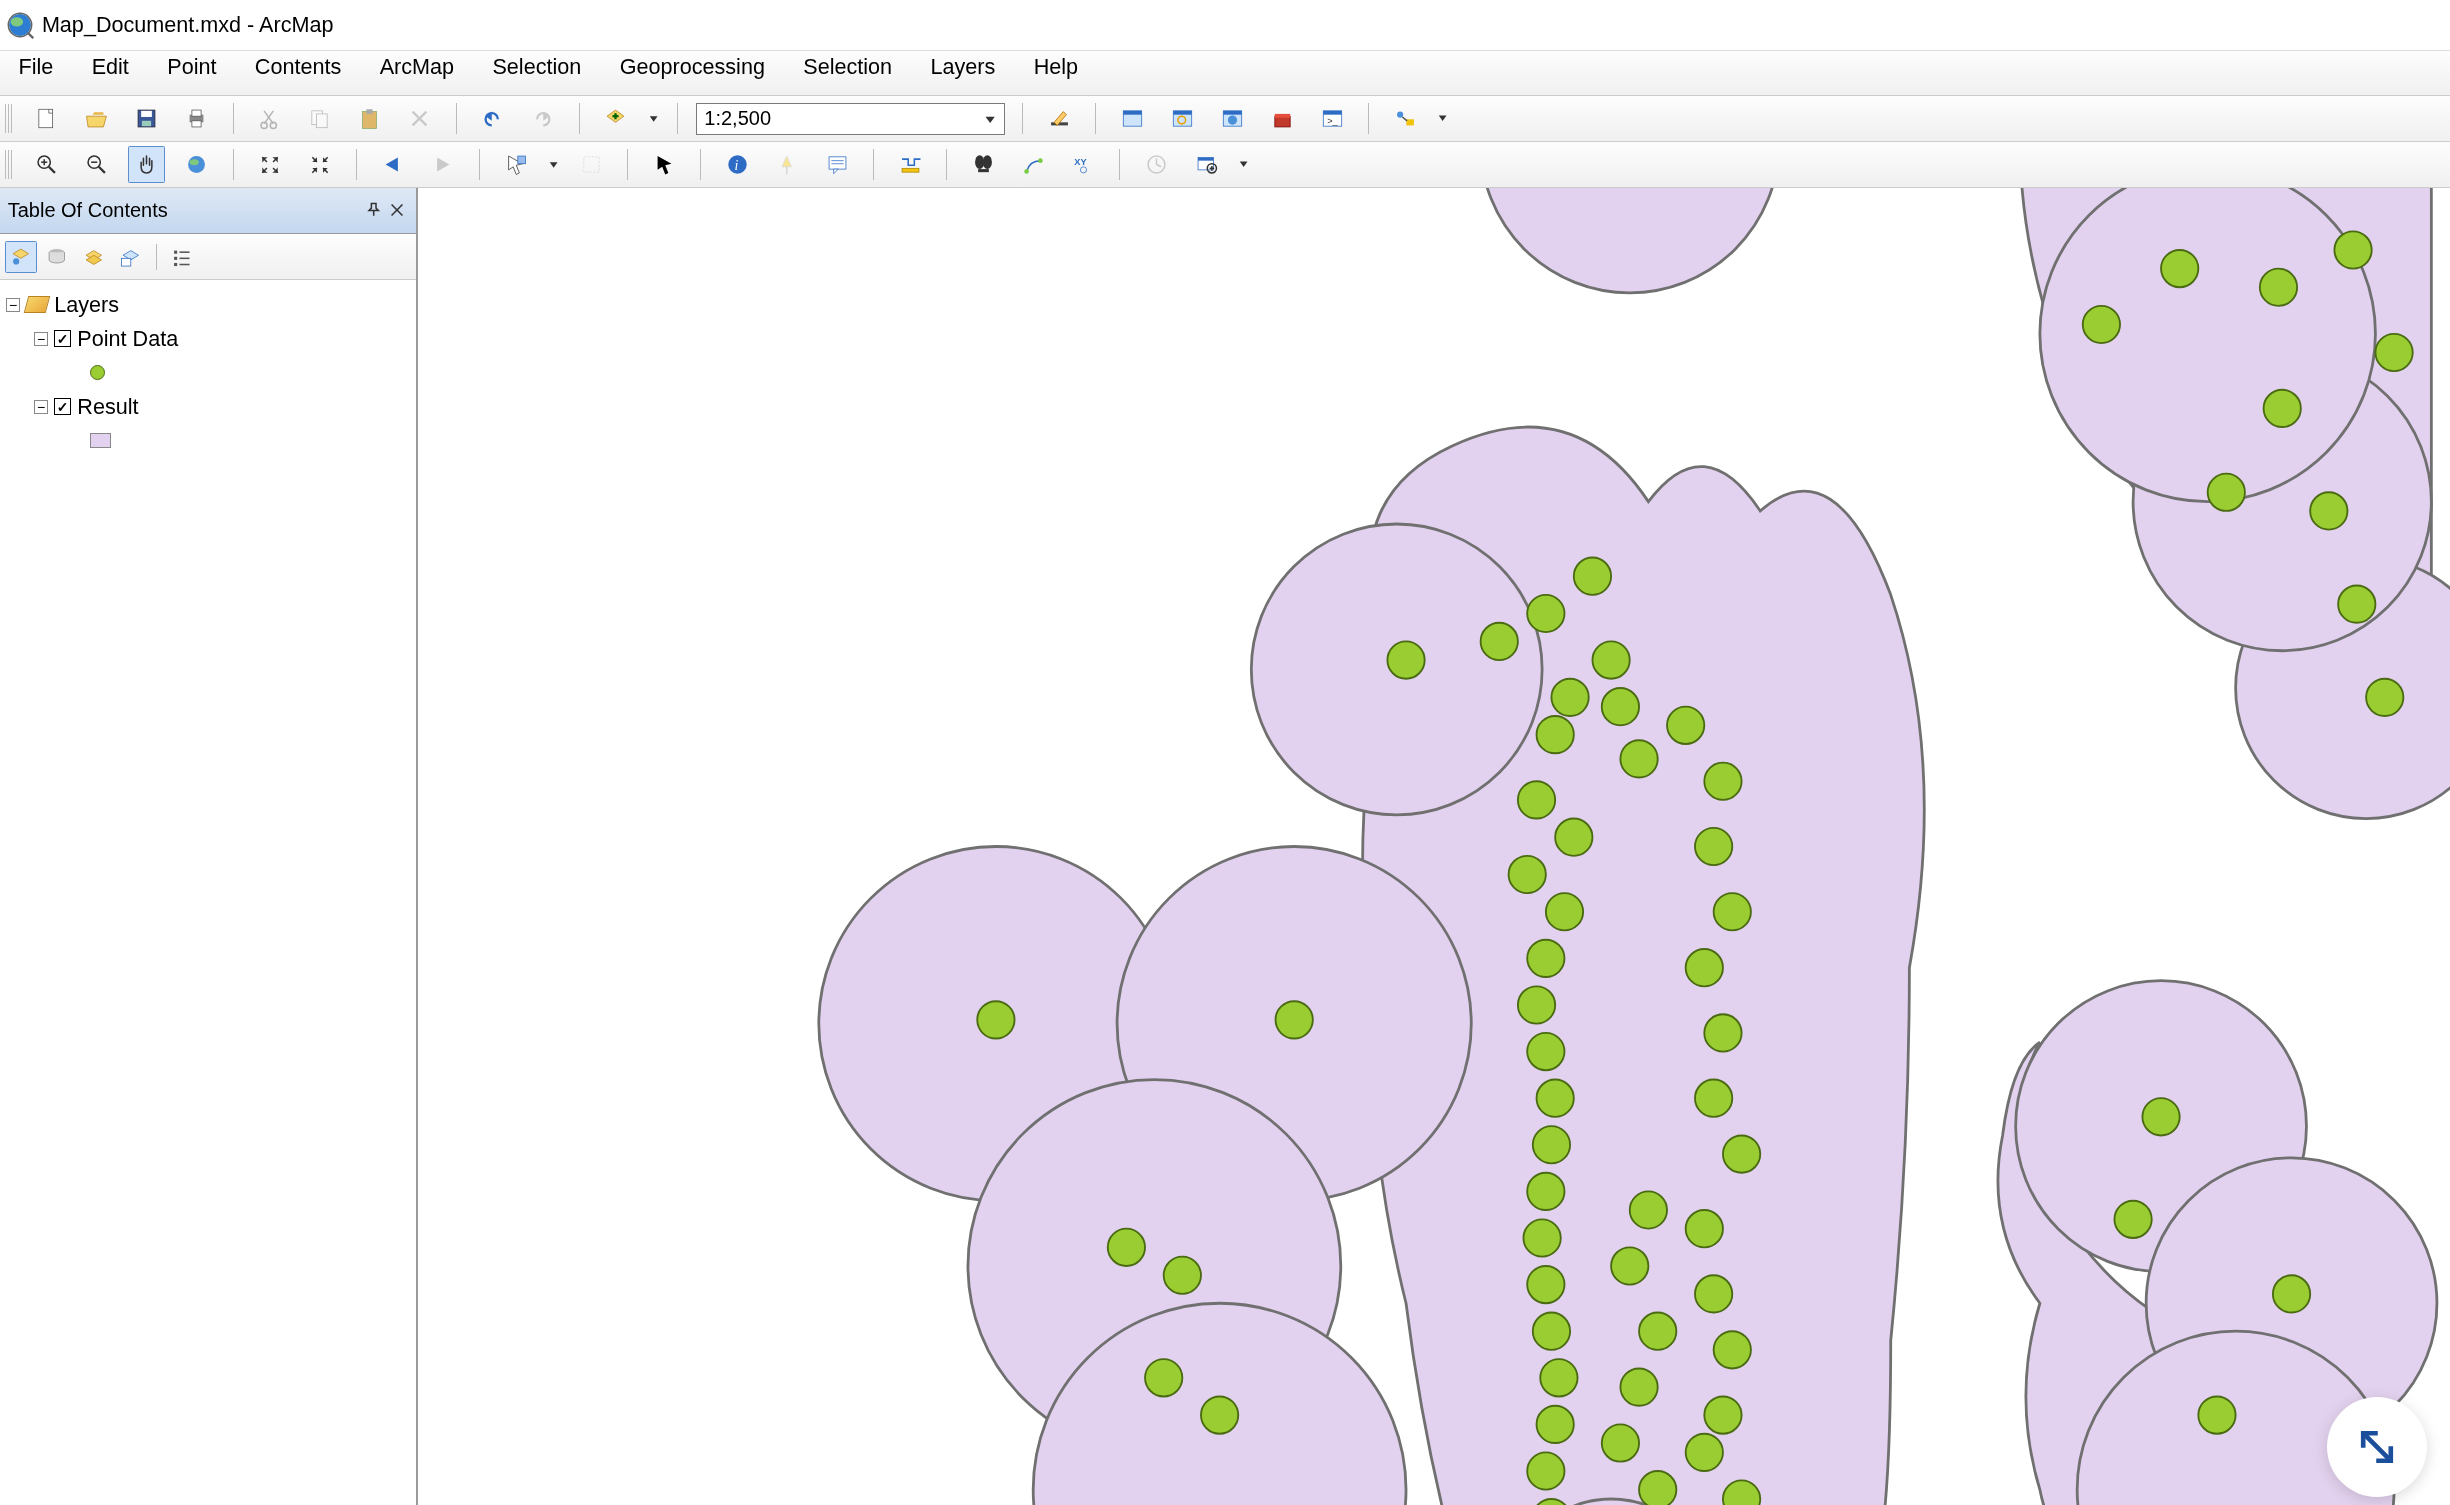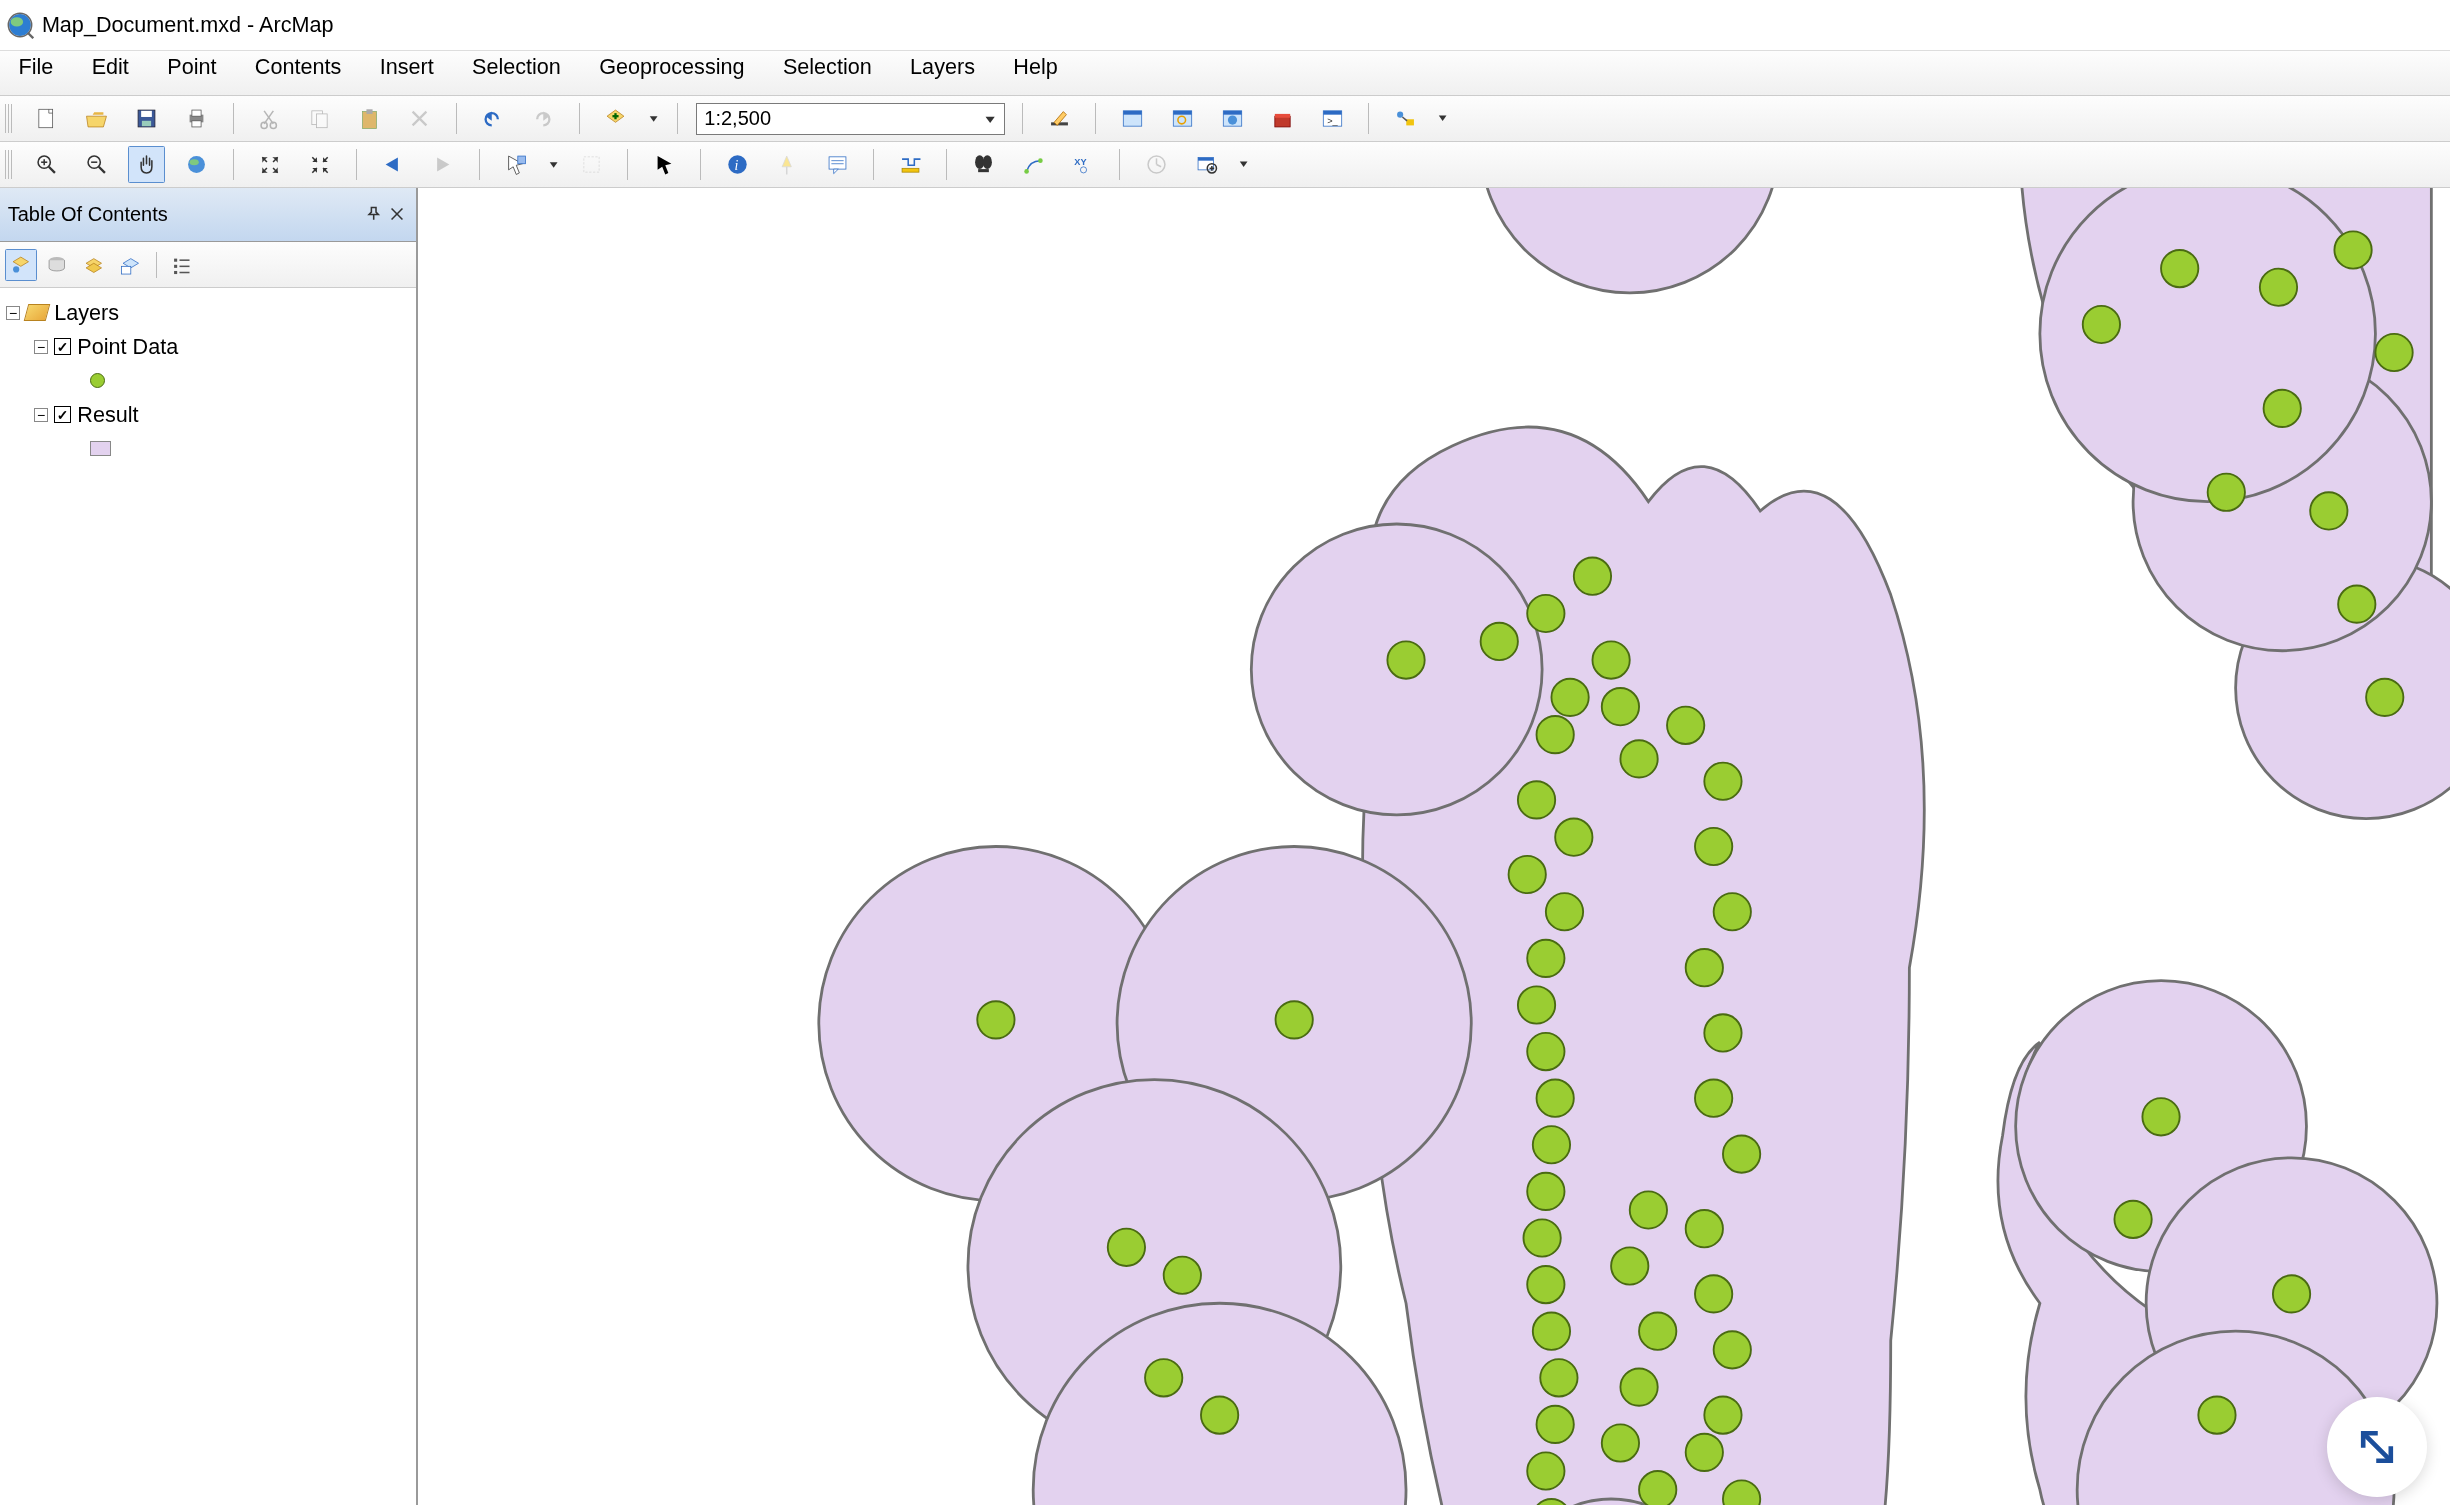--- a/index.html
+++ b/index.html
@@ -21,21 +21,21 @@
   .tb-btn { width: 37px; height: 37px; display: flex; align-items: center; justify-content: center; border: 0.8px solid transparent; border-radius: 1.5px; }
   .tb-btn.active { border-color: #5a8ecf; background: #d2e4fa; }
   .tb-sep { width: 0.8px; height: 31px; background: #bbb; margin: 0 4.6px; }
   .tb-dd { width: 12.3px; display:flex; align-items:center; justify-content:center; }
   .scale-box { height: 32px; width: 309px; border: 0.8px solid #7a7a7a; display:flex; align-items:center; padding: 0 7.7px; background:#fff; font-size: 20px; }
   .scale-box .dd { margin-left:auto; }
 
   
   .main { flex: 1; display: flex; min-height: 0; }
   .toc { width: 417px; border-right: 0.8px solid #9a9a9a; background: #fcfcfc; display:flex; flex-direction:column; }
-  .toc-header { height: 54px; background: linear-gradient(#dfe9f5,#c3d7ef); border-bottom: 0.8px solid #9a9a9a; display:flex; align-items:center; padding:0 7.7px; font-size: 20px; }
+  .toc-header { height: 46px; background: linear-gradient(#dfe9f5,#c3d7ef); border-bottom: 0.8px solid #9a9a9a; display:flex; align-items:center; padding:0 7.7px; font-size: 20px; }
   .toc-header .spacer { flex: 1; }
   .toc-header .pin, .toc-header .close { width: 23px; text-align:center; font-family: Arial; }
   .toc-toolbar { height: 46px; border-bottom:0.8px solid #ccc; display:flex; align-items:center; gap:4.6px; padding:0 4.6px; background: linear-gradient(#fdfdfd,#f0f0f0);}
   .toc-body { flex:1; padding: 7.7px 6.2px; overflow:auto; background:#fff; }
   .tree-row { display:flex; align-items:center; gap:6.2px; height: 34px; }
   .tree-indent { width: 21.6px; display:inline-block; }
   .expander { width: 14px; height:14px; border:0.8px solid #888; display:flex; align-items:center; justify-content:center; font-size:14px; line-height:1; background:#fff; }
   .checkbox { width:17px; height:17px; border:1.5px solid #000; display:flex; align-items:center; justify-content:center; font-size:14px; background:#fff;}
   .checkbox.checked::after { content:"✓"; font-weight:bold; }
   .layers-icon { width:21.6px; height:17px; background: linear-gradient(135deg,#f6d56a,#e9a93c); transform: skewX(-15deg); border:0.8px solid #b8821f; }
@@ -66,21 +66,21 @@
       </svg>
     </span>
     <span class="title">Map_Document.mxd - ArcMap</span>
   </div>
 
   <div class="menubar">
     <span class="menu-item">File</span>
     <span class="menu-item">Edit</span>
     <span class="menu-item">Point</span>
     <span class="menu-item">Contents</span>
-    <span class="menu-item">Insert</span>
+    <span class="menu-item">ArcMap</span>
     <span class="menu-item">Selection</span>
     <span class="menu-item">Geoprocessing</span>
     <span class="menu-item">Selection</span>
     <span class="menu-item">Layers</span>
     <span class="menu-item">Help</span>
   </div>
 
   <div class="toolbar">
     <div class="grip"></div>
     <div class="tb-btn">

